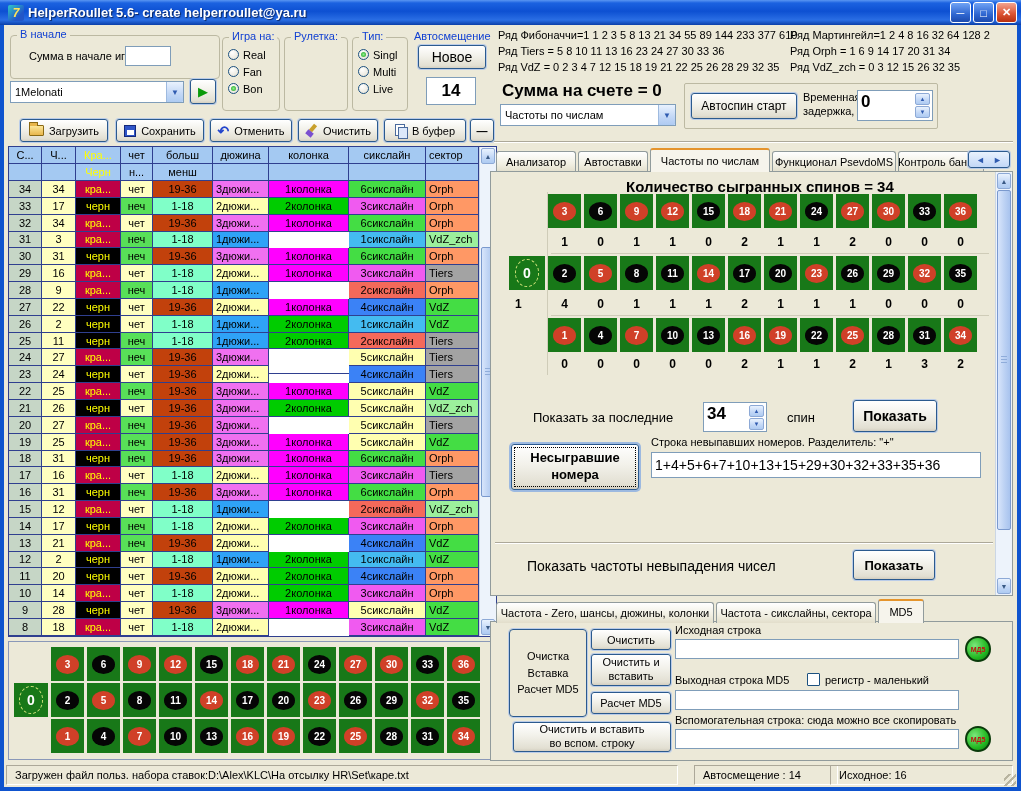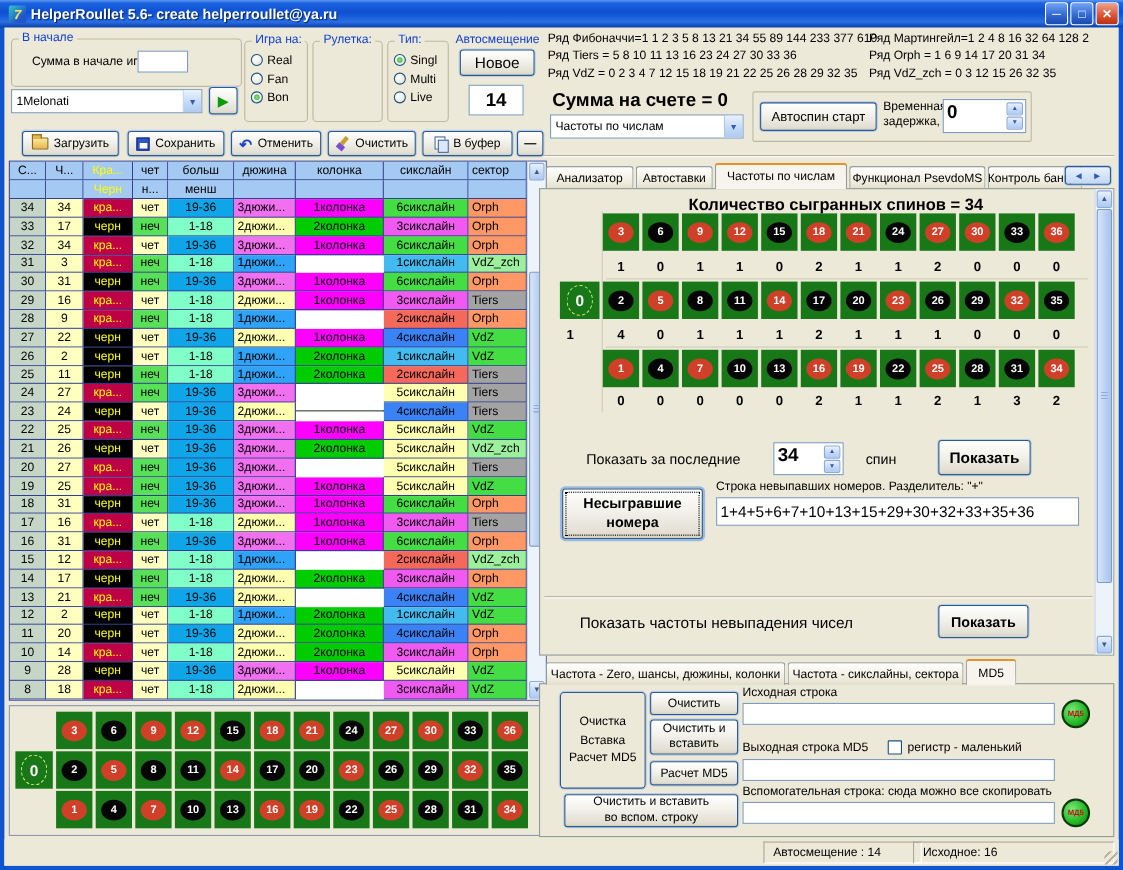--- a/index.html
+++ b/index.html
@@ -62,21 +62,21 @@
   .hhead{grid-auto-rows:17px;}
   .hbody{flex:1;grid-auto-rows:calc(455px / 27);}
   .hcell{border-right:1px solid #2F3F8F;border-bottom:1px solid #2F3F8F;display:flex;align-items:center;
     justify-content:center;white-space:nowrap;overflow:hidden;font-size:11px;}
   .hcell.al{justify-content:flex-start;padding-left:3px;}
   .hh{background:#A4C9F2;}
   .hh-yellow{color:#FFFF00;}
   .c-sc{background:#C6D6C6;} .c-num{background:#FFFFC0;}
   .c-red{background:#BE0046;color:#FFFF00;} .c-black{background:#000;color:#FFFF00;}
   .c-chet{background:#FFFFC0;} .c-nech{background:#58E058;}
-  .c-high{background:#0ea5e9;} .c-low{background:#80FFC8;}
+  .c-high{background:#c2410c;} .c-low{background:#80FFC8;}
   .d1{background:#2FA3F7;} .d2{background:#FFFFB0;} .d3{background:#F070F0;}
   .k1{background:#FF00FF;} .k2{background:#00CC00;} .k3{background:#FFFF00;margin-top:24px;}
   .s1{background:#44BBF0;} .s2{background:#F4695A;} .s3{background:#F05AF0;}
   .s4{background:#3b82f6;} .s5{background:#FFFFB0;} .s6{background:#44DD44;}
   .sec-Orph{background:#FF9865;} .sec-VdZ{background:#44DD44;}
   .sec-Tiers{background:#a3a3a3;} .sec-VdZ_zch{background:#9CF09C;}
   
   .sb{width:17px;background:#EDF3FB;border-left:1px solid #CBD6E4;position:relative;flex:0 0 auto;}
   .sb-btn{height:16px;margin:1px;border:1px solid #8DA9D6;border-radius:2px;color:#3A5A86;font-size:7px;
     background:linear-gradient(#E9F2FE,#C2D7F6 60%,#AECBF2);display:flex;align-items:center;justify-content:center;}
@@ -593,20 +593,21 @@
           <div class="rcell" style="grid-area: 3 / 13;">
             <span class="oval red">34</span>
           </div>
           <div class="zerocell" style="grid-area: 2 / 1;">
             <div class="zoval">0</div>
           </div>
         </div>
     </div>
 
     <div class="statusbar">
+      <div class="sseg" style="left:2px;width:672px;">Загружен файл польз. набора ставок:D:\Alex\KLC\На отсылку HR\Set\каре.txt</div>
       <div class="sseg" style="left:678px;width:144px;margin-left:12px;">Автосмещение : 14</div>
       <div class="sseg" style="left:826px;width:183px;">Исходное: 16</div>
       <div class="grip"></div>
     </div>
 
     <div class="lbl" style="left:494px;top:4px;">Ряд Фибоначчи=1 1 2 3 5 8 13 21 34 55 89 144 233 377 610</div>
     <div class="lbl" style="left:494px;top:20px;">Ряд Tiers = 5 8 10 11 13 16 23 24 27 30 33 36</div>
     <div class="lbl" style="left:494px;top:36px;">Ряд VdZ = 0 2 3 4 7 12 15 18 19 21 22 25 26 28 29 32 35</div>
     <div class="lbl" style="left:786px;top:4px;width:223px;overflow:hidden;">Ряд Мартингейл=1 2 4 8 16 32 64 128 2</div>
     <div class="lbl" style="left:786px;top:20px;">Ряд Orph = 1 6 9 14 17 20 31 34</div>

